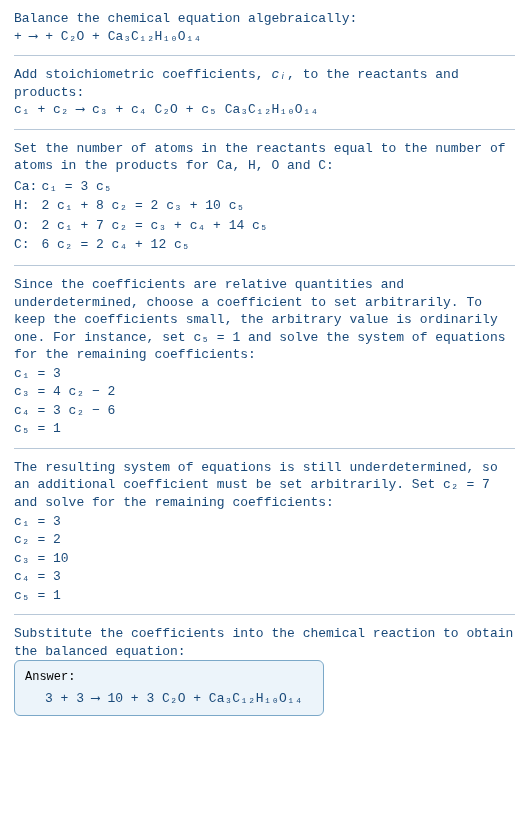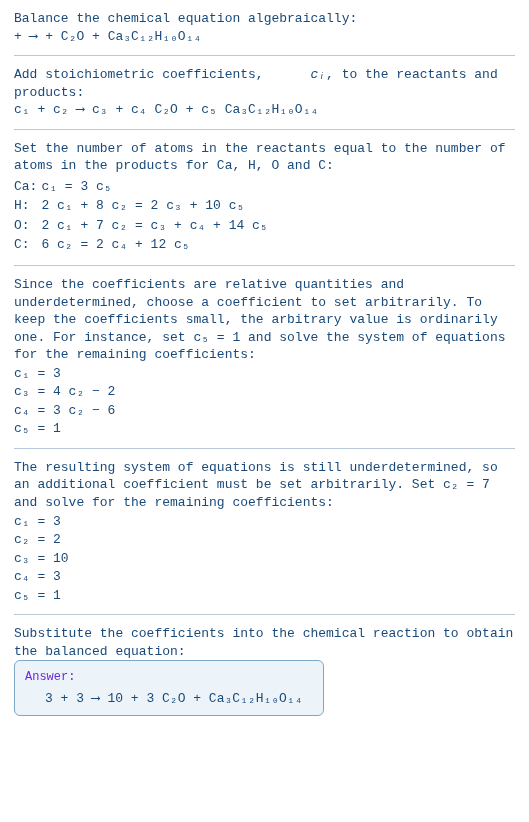--- a/index.html
+++ b/index.html
@@ -43,29 +43,29 @@
   .answer-box {
     border: 1px solid #7ba8c8;
     background: #ecf4fa;
     border-radius: 6px;
     padding: 8px 10px;
     display: inline-block;
     min-width: 310px;
     box-sizing: border-box;
   }
   .answer-box .ans-label {
-    color: #6d28d9;
+    color: #000000;
     font-size: 12px;
     margin-bottom: 4px;
   }
   .answer-box .ans-eq {
     padding-left: 20px;
     color: #1a4a7a;
   }
-  .ital { font-style: italic; margin-left: 39px; }
+  .ital { font-style: italic; }
 </style>
 </head>
 <body>
 
 <div class="section">
   <div>Balance the chemical equation algebraically:</div>
   <div> +  ⟶  + C₂O + Ca₃C₁₂H₁₀O₁₄</div>
 </div>
 <hr class="hr">
 

